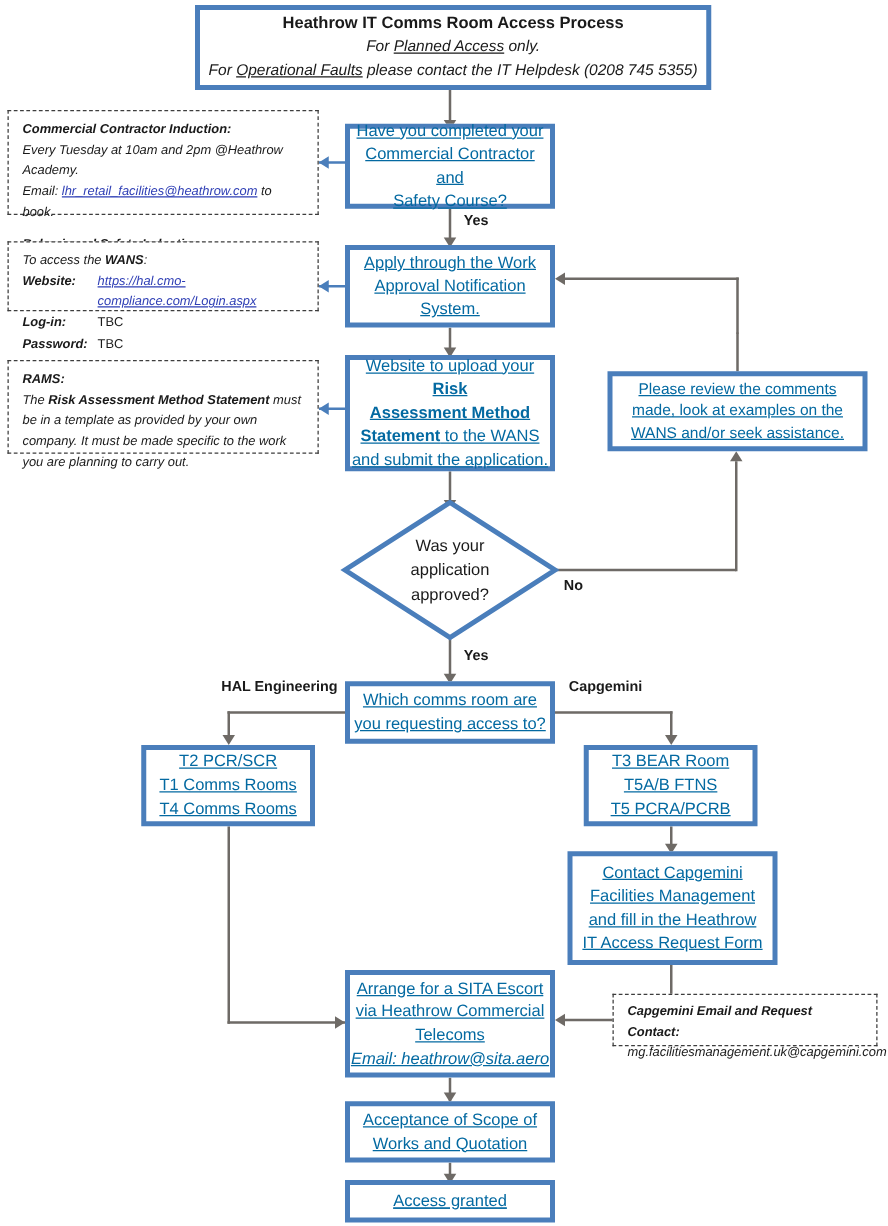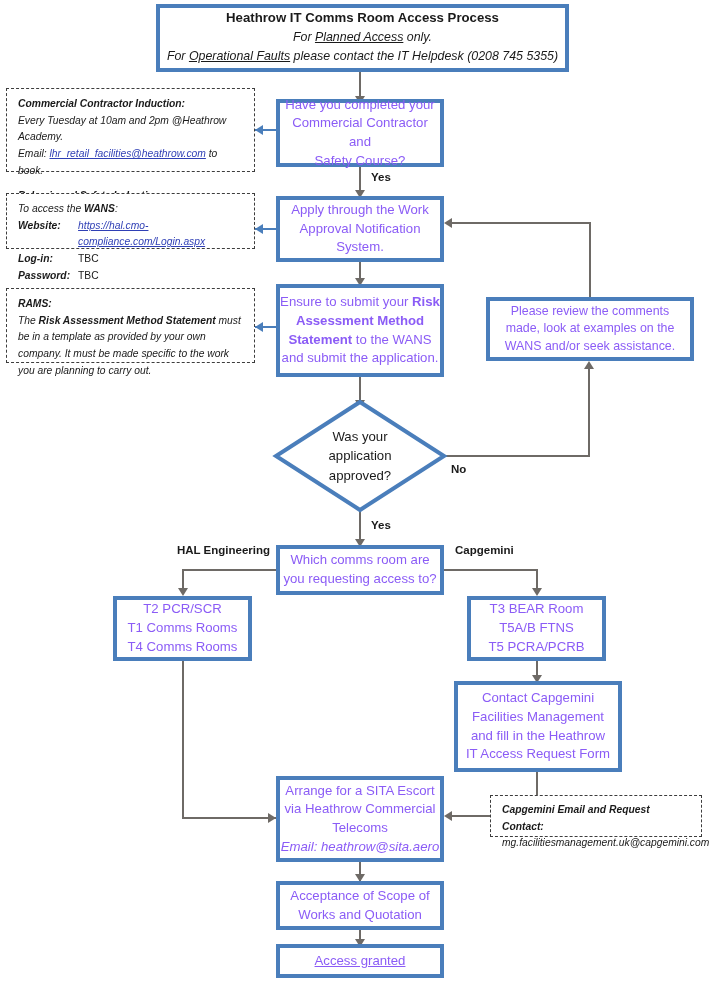--- a/index.html
+++ b/index.html
@@ -16,22 +16,23 @@
     box-sizing:border-box;
     border:4px solid #4a7ebb;
     background:#ffffff;
     display:flex;
     flex-direction:column;
     align-items:center;
     justify-content:center;
     text-align:center;
     font-size:13.2px;
     line-height:1.42;
-    color:#8b5cf6;
+    color:#0369a1;
     z-index:3;
+    text-decoration:underline;
   }
   .box .ln{display:block;width:100%;}
 
   
   .note{
     position:absolute;
     box-sizing:border-box;
     border:1px dashed #3d3d3d;
     background:#ffffff;
     font-style:italic;
@@ -153,21 +154,21 @@
   <div class="arw down" style="left:355px;top:278px;"></div>
 
   <div class="note" id="note-rams" style="left:6px;top:288px;width:249px;height:75px;">
     <div class="hd">RAMS:</div>
     <div><span>The </span><span class="b">Risk Assessment Method Statement</span><span> must be in a template as provided by your own company. It must be made specific to the work you are planning to carry out.</span></div>
   </div>
   <div class="conn h blue" style="left:255px;top:326px;width:22px;"></div>
   <div class="arw bleft" style="left:255px;top:322px;"></div>
 
   <div class="box" id="box-upload" style="left:276px;top:284px;width:168px;height:93px;">
-    <span class="ln"><span>Ensure to submit your </span><b>Risk</b></span>
+    <span class="ln"><span>Website to upload your </span><b>Risk</b></span>
     <span class="ln"><b>Assessment Method</b></span>
     <span class="ln"><b>Statement</b><span> to the WANS</span></span>
     <span class="ln">and submit the application.</span>
   </div>
 
   <div class="conn v" style="left:359px;top:377px;height:30px;"></div>
   <div class="arw down" style="left:355px;top:400px;"></div>
 
   <div class="box" id="box-review" style="left:486px;top:297px;width:208px;height:64px;font-size:12.4px;">
     <span class="ln">Please review the comments</span>

